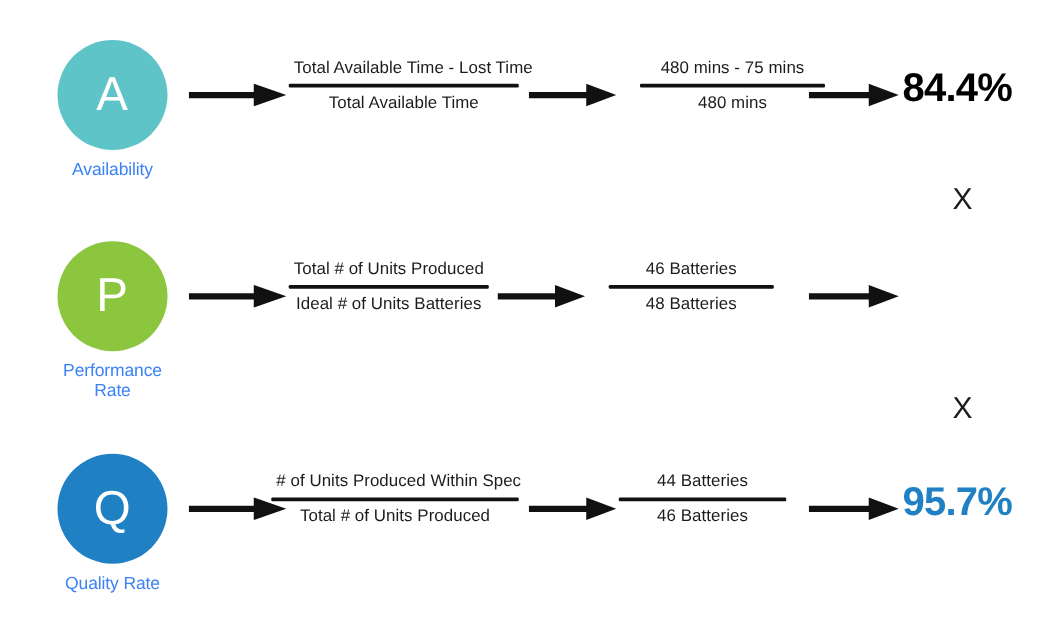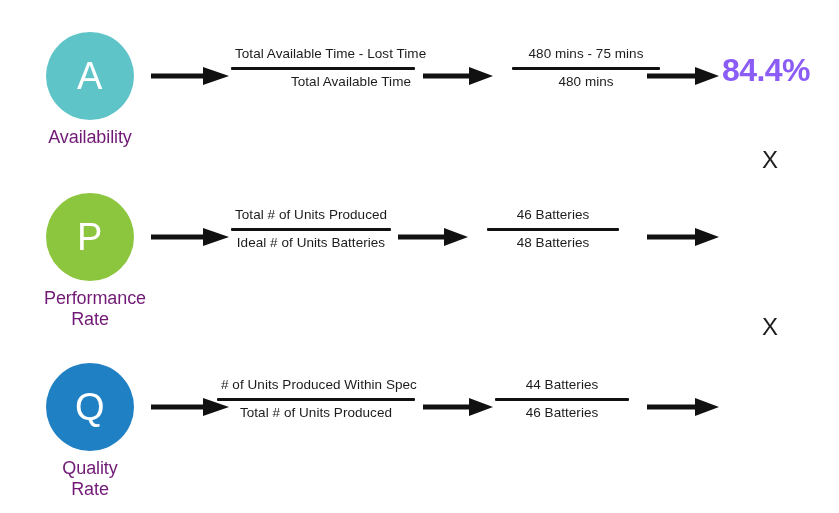--- a/index.html
+++ b/index.html
@@ -53,24 +53,24 @@
   .circle .letter {
     color: #ffffff;
     font-size: 38px;
     font-weight: 400;
     line-height: 1;
     letter-spacing: 0.5px;
     font-family: "Liberation Sans", sans-serif;
   }
   .metric-label {
     margin-top: 7px;
-    font-size: 18px;
+    font-size: 14px;
     font-weight: 400;
     line-height: 1.15;
-    color: #701a75;
+    color: #3b82f6;
     white-space: pre-line;
     letter-spacing: -0.1px;
   }
 
   
   .arrow {
     position: absolute;
     height: 22px;
     top: 33px;
   }
@@ -104,21 +104,21 @@
     letter-spacing: 0.05px;
   }
   .fraction .bar {
     height: 3px;
     background: #111111;
     margin: 4px 0 4px 0;
     border-radius: 1px;
   }
 
   
-  #frac-a-formula { left: 231px; width: 184px; text-align: right; }
+  #frac-a-formula { left: 231px; width: 184px; }
   #frac-p-formula { left: 231px; width: 160px; }
   #frac-q-formula { left: 217px; width: 198px; }
 
   
   #frac-a-value { left: 512px; width: 148px; }
   #frac-p-value { left: 487px; width: 132px; }
   #frac-q-value { left: 495px; width: 134px; }
 
   
   .result {
@@ -185,21 +185,21 @@
       <div class="denominator">480 mins</div>
     </div>
 
     <div class="arrow" id="arrow-a3">
       <svg width="72" height="22" viewBox="0 0 72 22" aria-hidden="true">
         <line x1="0" y1="11" x2="54" y2="11" stroke="#111111" stroke-width="5"></line>
         <polygon points="48,2 72,11 48,20" fill="#111111"></polygon>
       </svg>
     </div>
 
-    <div class="result" id="result-availability" style="color: #8b5cf6;">84.4%</div>
+    <div class="result" id="result-availability" style="color: #000000;">84.4%</div>
   </div>
 
   <div class="multiply" id="multiply-1">X</div>
 
   <div class="row" id="row-performance">
 
     <div class="metric-badge">
       <div class="circle" id="circle-performance" style="background: rgb(140, 198, 62);">
         <span class="letter">P</span>
       </div>
@@ -279,15 +279,16 @@
       <div class="denominator">46 Batteries</div>
     </div>
 
     <div class="arrow" id="arrow-q3">
       <svg width="72" height="22" viewBox="0 0 72 22" aria-hidden="true">
         <line x1="0" y1="11" x2="54" y2="11" stroke="#111111" stroke-width="5"></line>
         <polygon points="48,2 72,11 48,20" fill="#111111"></polygon>
       </svg>
     </div>
 
+    <div class="result" id="result-quality" style="color: rgb(32, 128, 196);">95.7%</div>
   </div>
 
 </div>
 
 </body></html>

